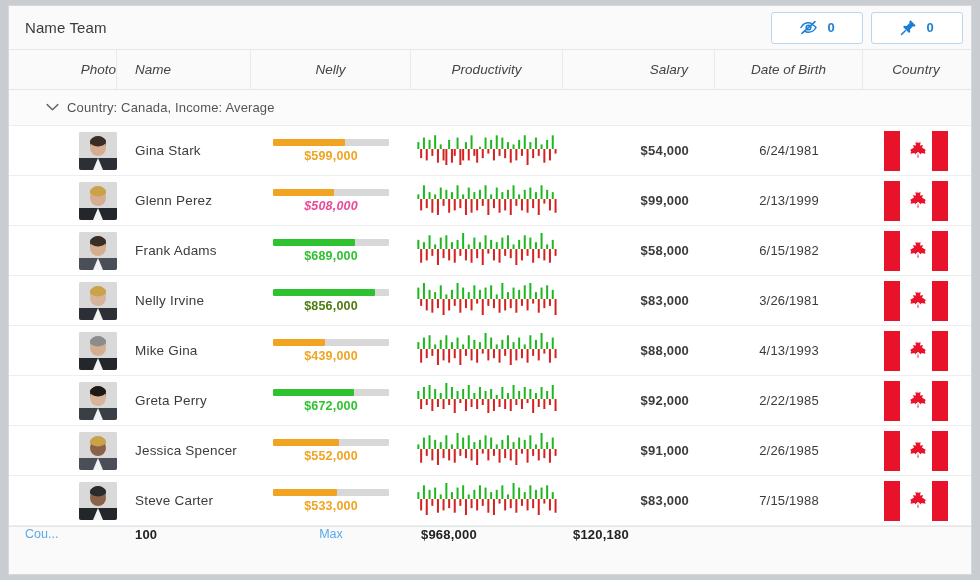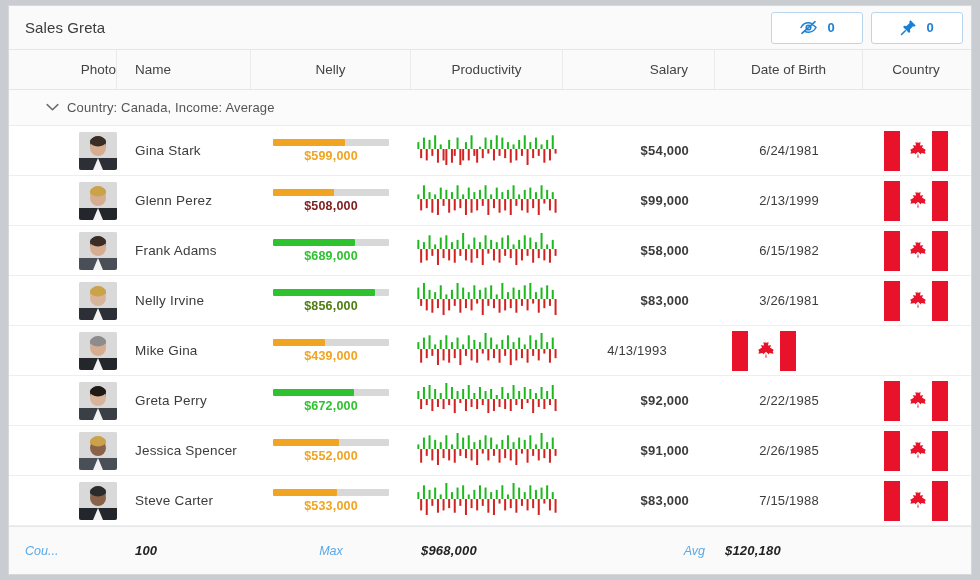--- a/index.html
+++ b/index.html
@@ -39,21 +39,21 @@
     color:#1b7fd4;font-size:13px;font-weight:bold;
     padding:0 10px;cursor:pointer;
   }
   .tbtn .cnt{font-size:13px;color:#1b7fd4;font-weight:bold;}
   .tbtn svg{display:block;}
   
   .hdr{
     height:40px;flex:0 0 40px;
     background:#fafafa;
     border-bottom:1px solid #e4e6e8;
-    display:flex;box-sizing:border-box;
+    display:flex;box-sizing:border-box;font-style:italic;
   }
   .hdr .cell{
     display:flex;align-items:center;
     font-size:13.5px;color:#444;
     border-right:1px solid #e9eaec;
     box-sizing:border-box;padding:0 12px;
     height:100%;
   }
   .hdr .cell:last-child{border-right:none;}
   
@@ -106,39 +106,39 @@
   .dob-txt{font-size:13px;color:#3c3c3c;letter-spacing:.2px;}
   .c-dob.cell{justify-content:center;}
   .c-country.cell{justify-content:center;padding:0 !important;}
   .flag{width:64px;height:40px;display:block;}
   
   .footer{
     height:48px;flex:0 0 48px;
     background:#fafafa;border-top:1px solid #e4e6e8;
     display:flex;align-items:center;box-sizing:border-box;
   }
-  .footer .cell{height:100%;display:flex;align-items:center;box-sizing:border-box;padding:0 12px;gap:0;font-style:italic;}
+  .footer .cell{height:100%;display:flex;box-sizing:border-box;padding:0 12px;gap:0;}
   .sum-label{font-size:12.5px;color:#5aa9e6;}
   .sum-label.trunc{max-width:42px;overflow:hidden;text-overflow:ellipsis;white-space:nowrap;display:inline-block;}
   .sum-val{font-size:13px;color:#222;font-weight:bold;letter-spacing:.2px;}
   .f-count{width:108px;justify-content:flex-start;padding-left:16px !important;}
   .f-count-val{width:134px;justify-content:flex-start;padding-left:18px !important;}
   .f-max-label{width:160px;justify-content:center;}
   .f-max-val{width:152px;justify-content:flex-start;padding-left:10px !important;}
   .f-avg-label{width:152px;justify-content:flex-end;padding-right:10px !important;}
   .f-avg-val{width:148px;justify-content:flex-start;padding-left:10px !important;}
   .f-tail{flex:1 1 auto;}
 </style>
 </head>
 <body>
 
 <div class="grid-window">
 
   <div class="titlebar">
-    <div class="title-text">Sales Greta</div>
+    <div class="title-text">Name Team</div>
     <div class="title-buttons">
 
       <div class="tbtn">
         <span>
           <svg width="19" height="15" viewBox="0 0 20 16">
             <path d="M2 8c1.8-3.2 4.6-5 8-5 1.1 0 2.1.2 3 .55" fill="none" stroke="#1b7fd4" stroke-width="1.6" stroke-linecap="round"></path>
             <path d="M14.4 5.2C16 6 17.2 7 18 8c-1.8 3.2-4.6 5-8 5-1.6 0-3-.4-4.2-1" fill="none" stroke="#1b7fd4" stroke-width="1.6" stroke-linecap="round"></path>
             <circle cx="10" cy="8" r="2.5" fill="none" stroke="#1b7fd4" stroke-width="1.6"></circle>
             <path d="M3 14.2L17 1.8" stroke="#1b7fd4" stroke-width="1.7" stroke-linecap="round"></path>
           </svg>
@@ -279,21 +279,21 @@
               <ellipse cx="19" cy="9.5" rx="8" ry="5" fill="#c9a24a"></ellipse>
             </svg></span>
         </div>
         <div class="cell c-name">
           <span class="name-txt">Glenn Perez</span>
         </div>
         <div class="cell c-sales">
           <span class="bar-track">
             <span class="bar-fill" style="width:53%;background:#f0a421;"></span>
           </span>
-          <span class="sales-val" style="color:#7f1d1d;">$508,000</span>
+          <span class="sales-val" style="color:#ec4899;font-style:italic;">$508,000</span>
         </div>
         <div class="cell c-prod">
           <span><svg viewBox="0 0 140 36" width="140" height="36">
               <rect x="0.35" y="13.43" width="2.00" height="4.57" fill="#1db81d"></rect>
               <rect x="3.15" y="18" width="2.00" height="11.43" fill="#d42121"></rect>
               <rect x="5.95" y="4.29" width="2.00" height="13.71" fill="#1db81d"></rect>
               <rect x="8.75" y="18" width="2.00" height="9.14" fill="#d42121"></rect>
               <rect x="11.55" y="11.14" width="2.00" height="6.86" fill="#1db81d"></rect>
               <rect x="14.35" y="18" width="2.00" height="13.71" fill="#d42121"></rect>
               <rect x="17.15" y="13.43" width="2.00" height="4.57" fill="#1db81d"></rect>
@@ -602,20 +602,23 @@
               <rect x="117.95" y="8.86" width="2.00" height="9.14" fill="#1db81d"></rect>
               <rect x="120.75" y="18" width="2.00" height="11.43" fill="#d42121"></rect>
               <rect x="123.55" y="2.00" width="2.00" height="16.00" fill="#1db81d"></rect>
               <rect x="126.35" y="18" width="2.00" height="4.57" fill="#d42121"></rect>
               <rect x="129.15" y="11.14" width="2.00" height="6.86" fill="#1db81d"></rect>
               <rect x="131.95" y="18" width="2.00" height="13.71" fill="#d42121"></rect>
               <rect x="134.75" y="6.57" width="2.00" height="11.43" fill="#1db81d"></rect>
               <rect x="137.55" y="18" width="2.00" height="9.14" fill="#d42121"></rect>
             </svg></span>
         </div>
+        <div class="cell c-salary">
+          <span class="salary-txt">$88,000</span>
+        </div>
         <div class="cell c-dob">
           <span class="dob-txt">4/13/1993</span>
         </div>
         <div class="cell c-country">
           <span class="flag"><svg viewBox="0 0 64 40" width="64" height="40">
               <rect width="64" height="40" fill="#ffffff"></rect>
               <rect x="0" y="0" width="16" height="40" fill="#e8122a"></rect>
               <rect x="48" y="0" width="16" height="40" fill="#e8122a"></rect>
               <path fill="#e8122a" d="M32 7.5l2.1 4.3 2.6-.6-.8 3.2 3.4-.2-1.4 2.4 4.1 2.4-1.2.9.7 2.9-4.2-.9-.4 1.5-3.1-3 .9 6.1h-1.4l.9-6.1-3.1 3-.4-1.5-4.2.9.7-2.9-1.2-.9 4.1-2.4-1.4-2.4 3.4.2-.8-3.2 2.6.6z"></path>
             </svg></span>
@@ -896,22 +899,19 @@
     </div>
     <div class="cell f-count-val">
       <span class="sum-val">100</span>
     </div>
     <div class="cell f-max-label">
       <span class="sum-label">Max</span>
     </div>
     <div class="cell f-max-val">
       <span class="sum-val">$968,000</span>
     </div>
-    <div class="cell f-avg-label">
-      <span class="sum-label">Avg</span>
-    </div>
     <div class="cell f-avg-val">
       <span class="sum-val">$120,180</span>
     </div>
     <div class="cell f-tail"></div>
   </div>
 
 </div>
 
 </body></html>

